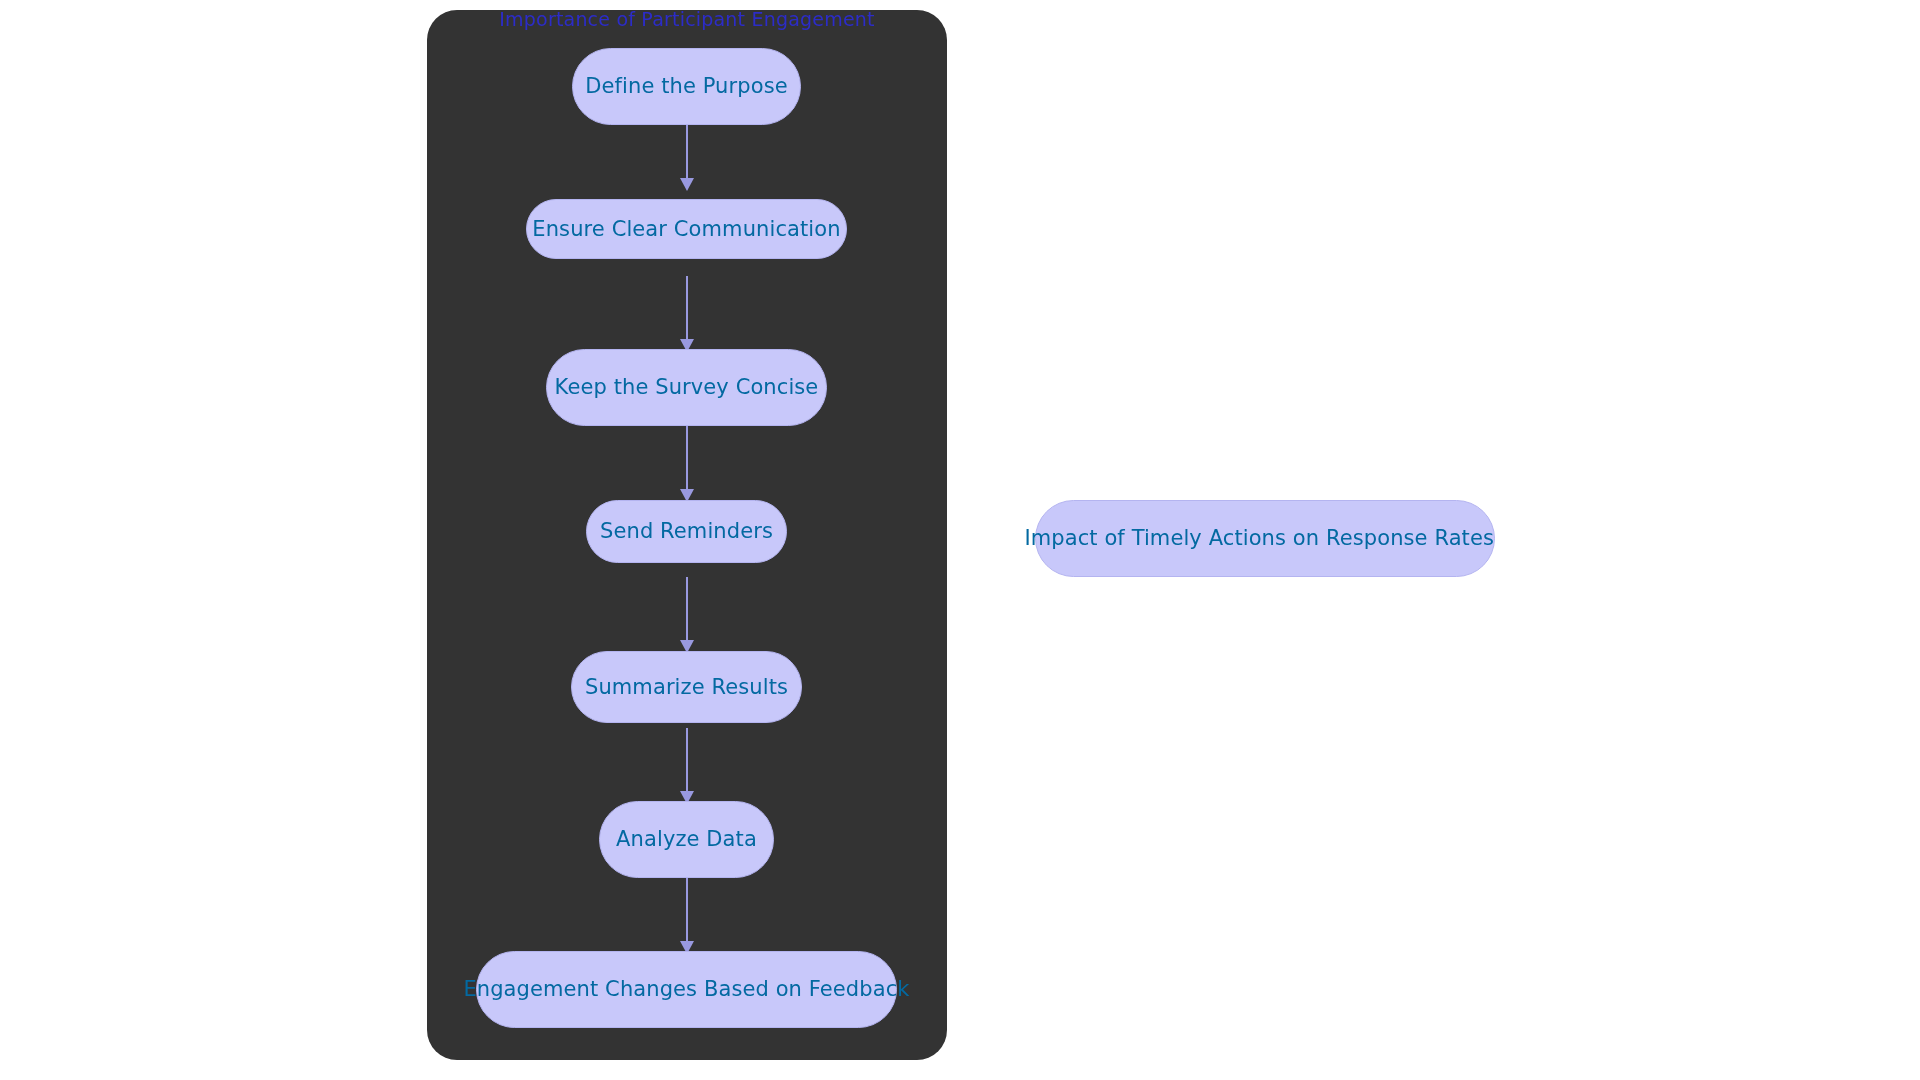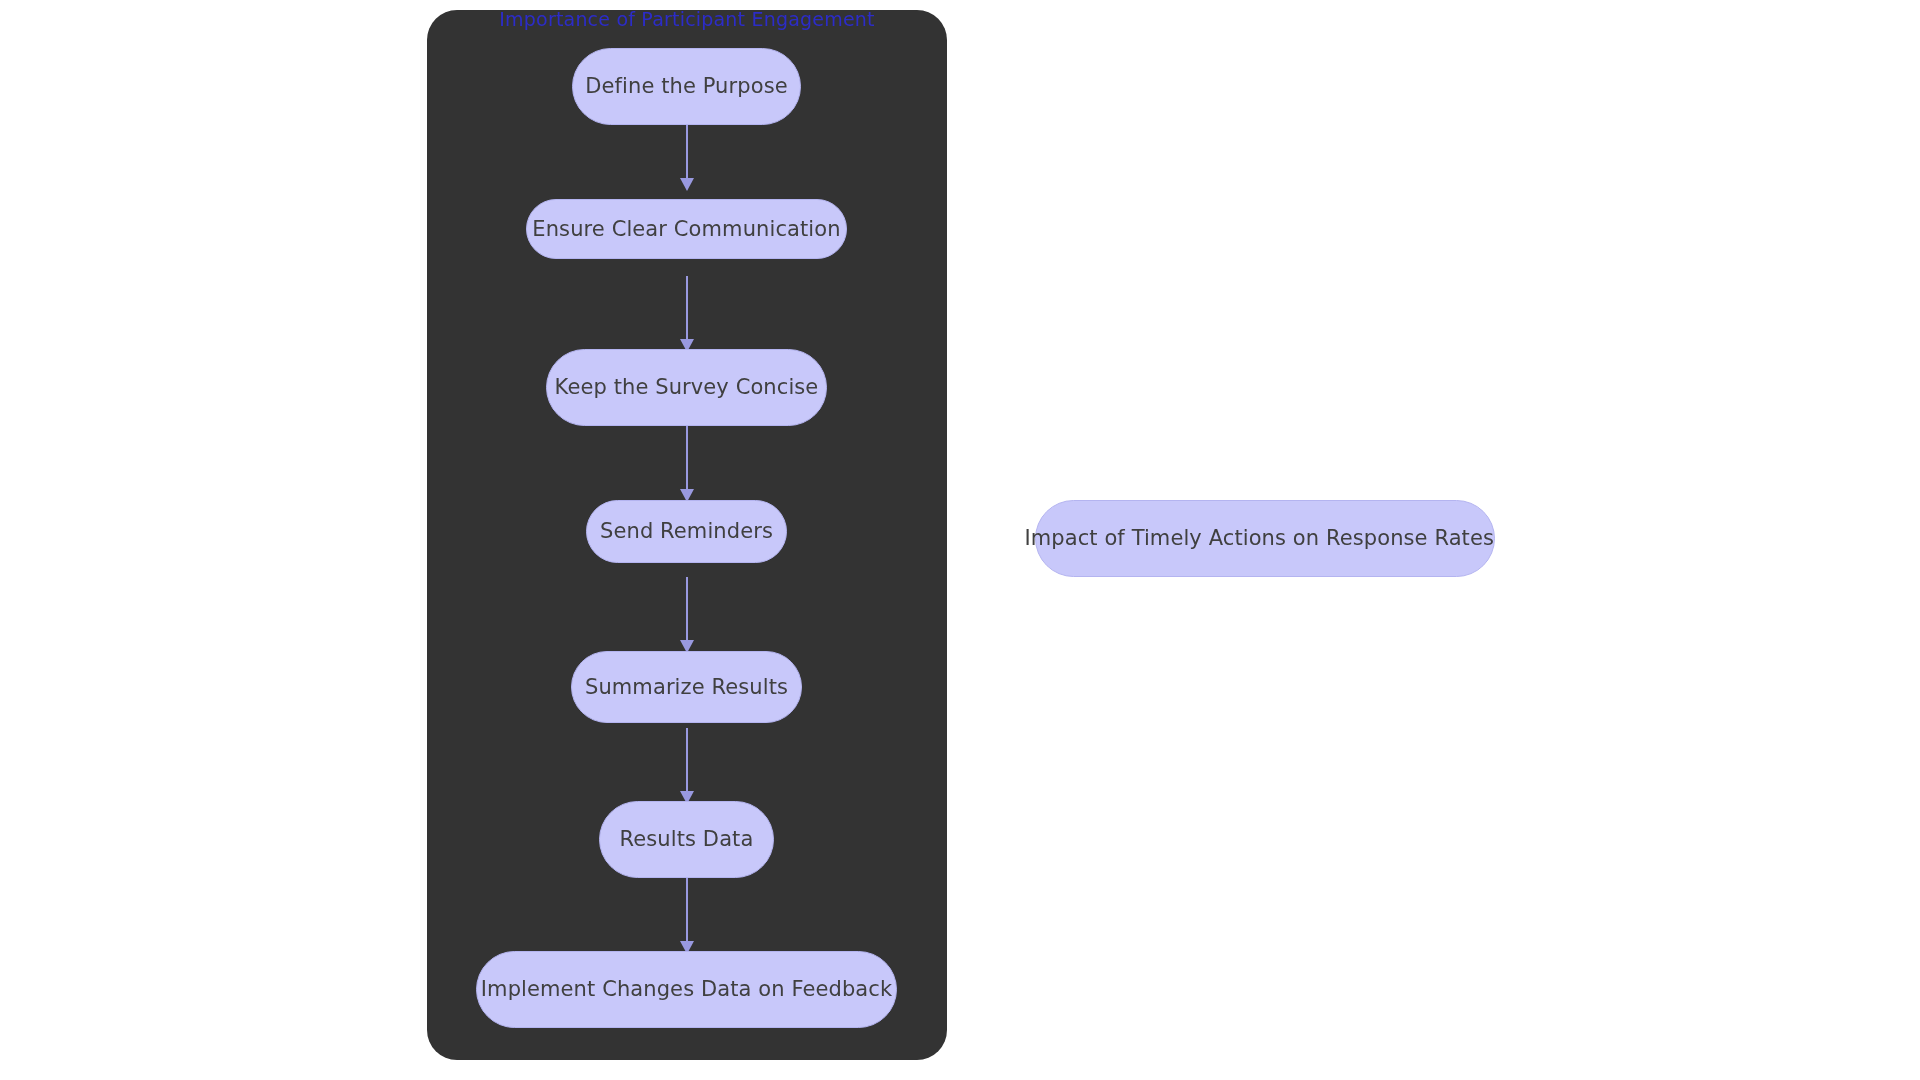--- a/index.html
+++ b/index.html
@@ -54,21 +54,21 @@
     display: flex;
     align-items: center;
     justify-content: center;
     background: #c8c8fa;
     border: 1px solid #b4b4f0;
     border-radius: 999px;
     box-sizing: border-box;
     z-index: 4;
   }
   .node-label {
-    color: #404040;
+    color: #0369a1;
     font-size: 21px;
     line-height: 1;
     white-space: nowrap;
     letter-spacing: 0.1px;
   }
 
   
   .edge {
     position: absolute;
     z-index: 2;
@@ -140,29 +140,29 @@
   <div class="node" style="left:571px; top:651px; width:231px; height:72px;">
     <span class="node-label">Summarize Results</span>
   </div>
 
   <div class="edge" style="left:672px; top:728px; width:30px; height:76px;">
     <div class="edge-line" style="height:64px;"></div>
     <div class="edge-head"></div>
   </div>
 
   <div class="node" style="left:599px; top:801px; width:175px; height:77px;">
-    <span class="node-label">Results Data</span>
+    <span class="node-label">Analyze Data</span>
   </div>
 
   <div class="edge" style="left:672px; top:878px; width:30px; height:76px;">
     <div class="edge-line" style="height:64px;"></div>
     <div class="edge-head"></div>
   </div>
 
   <div class="node" style="left:476px; top:951px; width:421px; height:77px;">
-    <span class="node-label">Implement Changes Data on Feedback</span>
+    <span class="node-label">Engagement Changes Based on Feedback</span>
   </div>
 
   <div class="node" style="left:1035px; top:500px; width:460px; height:77px;justify-content:flex-end;">
     <span class="node-label">Impact of Timely Actions on Response Rates</span>
   </div>
 
 </div>
 
 </body></html>

